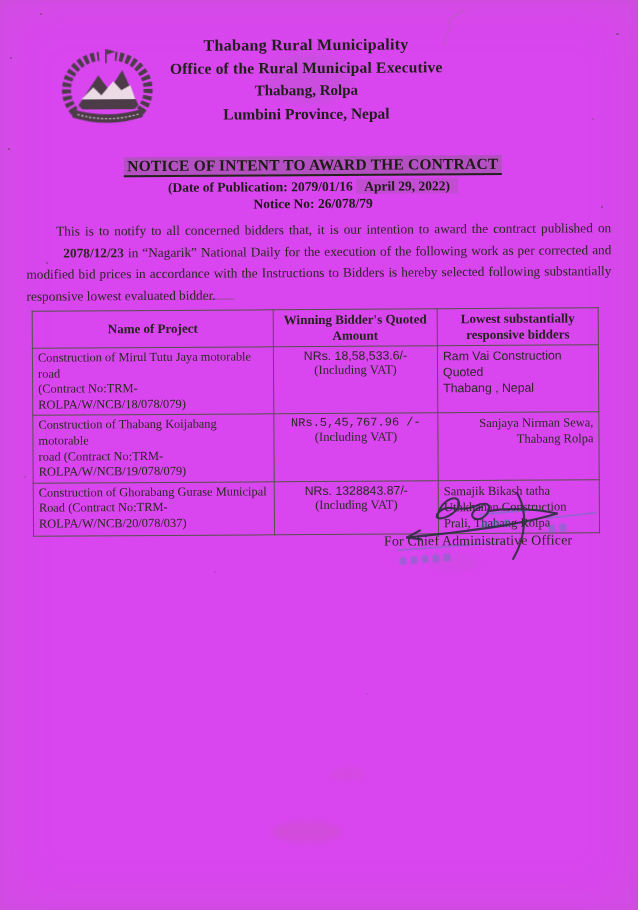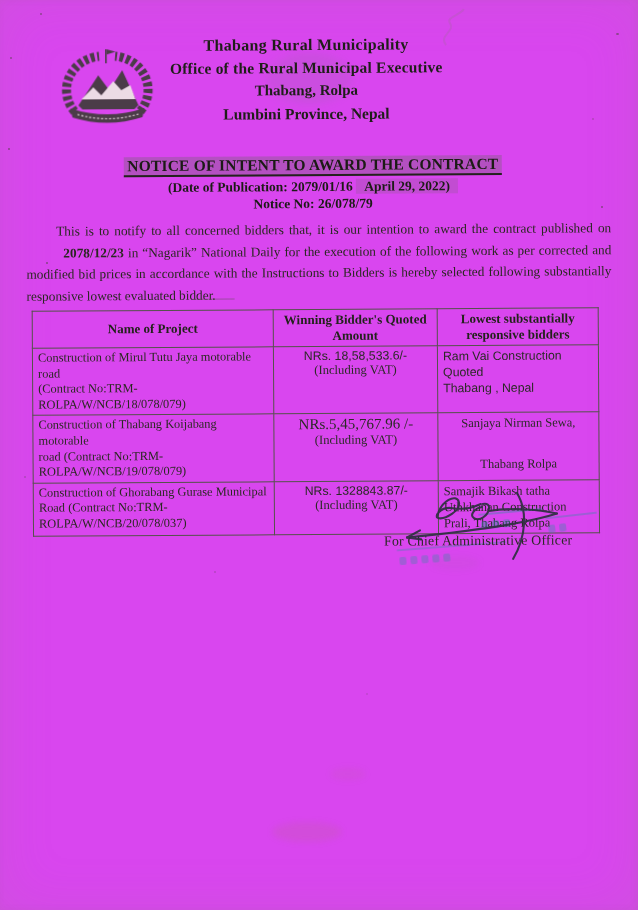--- a/index.html
+++ b/index.html
@@ -44,25 +44,25 @@
   .c-project{width:241px;}
   .c-amount{width:164px;}
   .c-bidder{width:161px;}
   .cell{display:flex;flex-direction:column;}
   .between{justify-content:flex-start;}
   .r1 .cell{min-height:44px;}
   .r2 .cell{min-height:43px;}
   .r3 .cell{min-height:48px;}
   .proj{font-size:12.4px;line-height:15.6px;text-align:left;color:#2b2922;}
   .amt-cell{text-align:center;}
-  .amt{font-size:15px;color:#2b2a26;}
+  .amt{font-size:12px;color:#2b2a26;font-family:Liberation Mono, monospace;}
   .vat{font-size:12.6px;color:#2b2a26;}
   .bidder{font-size:12.5px;line-height:16px;text-align:left;color:#2b2a26;}
   .sans{font-family:"Liberation Sans", sans-serif;font-size:12.3px;}
-  .center{text-align:center;gap:25px;}
+  .center{text-align:right;}
 
   
   .sig-label{position:absolute;left:383px;top:534px;font-size:13.8px;color:#2b2a25;letter-spacing:.2px;z-index:2;}
   .sig-svg{position:absolute;left:340px;top:488px;width:280px;height:80px;z-index:3;}
 
   
   .stamp{position:absolute;z-index:1;opacity:.38;filter:blur(.7px);}
   .stamp .bar{background:#2a8fa0;height:2px;border-radius:1px;}
   .stamp .blob{background:#2a8fa0;width:7px;height:8px;border-radius:2px;display:inline-block;margin:1px 2px 0 2px;}
   .stamp-a{left:478px;top:512px;transform:rotate(-5deg);}

